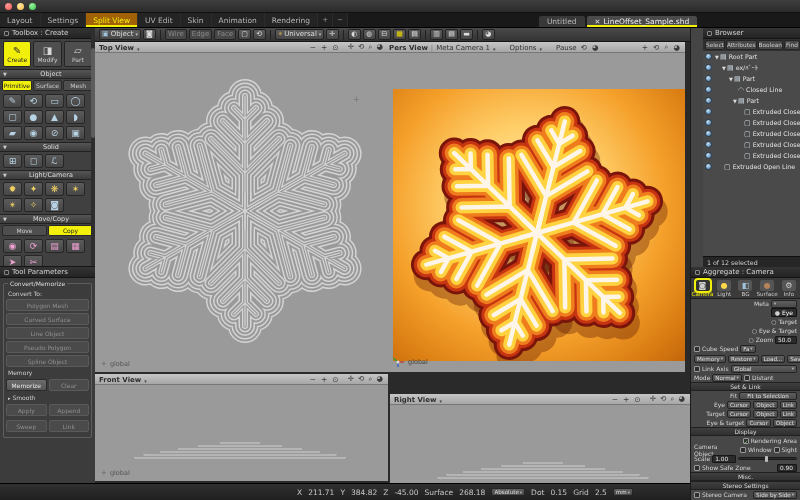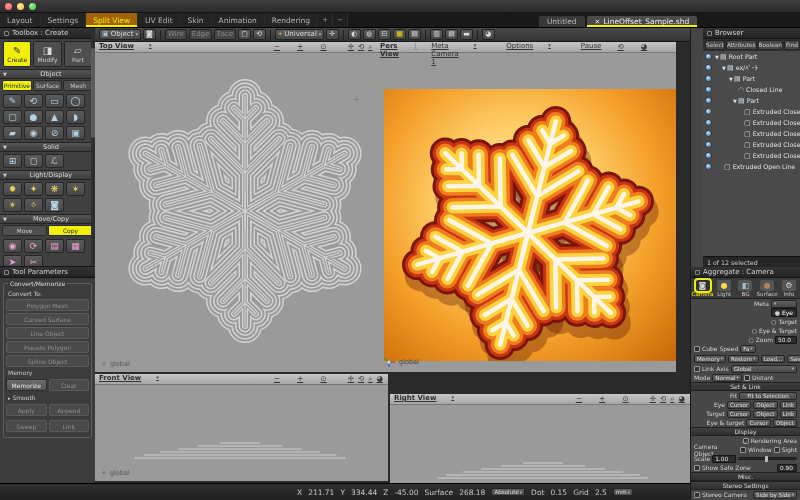--- a/index.html
+++ b/index.html
@@ -84,25 +84,25 @@
   .tb-btn.dis{color:#8a8a8a;background:#474747;}
   .tb-btn .cube{color:#9fc3da;}
   .tb-btn .axis{color:#e4b84c;}
   .tb-btn .yel{color:#e8d400;}
   .tb-sep{width:1px;height:10px;background:#222;margin:0 2px;}
   .tb-dd{font-size:5px;color:#bbb;}
 
   
   .vp{position:absolute;background:#9a9a9a;overflow:hidden;}
   #vp-top{left:0;top:14px;width:293px;height:330px;}
-  #vp-pers{left:281px;top:14px;width:300px;height:330px;}
+  #vp-pers{left:290px;top:14px;width:300px;height:330px;}
   #vp-front{left:0;top:346px;width:293px;height:107px;}
   #vp-right{left:295px;top:366px;width:300px;height:107px;}
   .vp-head{height:11px;background:linear-gradient(#c6c6c6,#a6a6a6);border-bottom:1px solid #777;
-    display:flex;align-items:flex-start;font-size:7px;color:#333;padding:0 4px;gap:15px;text-decoration:underline;}
+    display:flex;align-items:flex-end;font-size:7px;color:#333;padding:0 4px;gap:3px;}
   .vp-head .name{font-weight:bold;color:#2e2e2e;}
   .vp-head .dd{font-size:5px;color:#444;}
   .vp-head .spring{flex:1;}
   .vp-head .ctl{color:#3c3c3c;font-size:7.5px;padding:0 1px;}
   .vp-head .seg{display:flex;gap:2px;margin-left:4px;}
   .vp-canvas{position:absolute;left:0;top:11px;right:0;bottom:0;}
   .axis-tag{position:absolute;left:6px;bottom:4px;font-size:6.5px;color:#555;display:flex;align-items:center;gap:3px;}
   .axis-tag .cross{color:#666;font-size:7px;}
   .mini-cross{position:absolute;color:#777;font-size:8px;}
   #render-area{position:absolute;left:8px;top:36px;width:292px;height:272px;
@@ -229,21 +229,21 @@
       <span class="tri">▼</span>
       <span style="flex:1;text-align:center">Solid</span>
     </div>
     <div class="icongrid">
       <div class="ticon">⊞</div>
       <div class="ticon">◻</div>
       <div class="ticon">ℒ</div>
     </div>
     <div class="sect">
       <span class="tri">▼</span>
-      <span style="flex:1;text-align:center">Light/Display</span>
+      <span style="flex:1;text-align:center">Light/Camera</span>
     </div>
     <div class="icongrid">
       <div class="ticon" style="color:#f0d060">✹</div>
       <div class="ticon" style="color:#f0d060">✦</div>
       <div class="ticon" style="color:#f0d060">❋</div>
       <div class="ticon" style="color:#f0d060">✶</div>
       <div class="ticon" style="color:#f0d060">✴</div>
       <div class="ticon" style="color:#f0d060">✧</div>
       <div class="ticon">◙</div>
     </div>
@@ -516,21 +516,21 @@
         <span>global</span>
       </div>
     </div>
   </div>
 </div>
 
 <div id="statusbar">
   <span>X</span>
   <span>211.71</span>
   <span>Y</span>
-  <span>334.44</span>
+  <span>384.82</span>
   <span>Z</span>
   <span>-45.00</span>
   <span>Surface</span>
   <span>268.18</span>
   <span class="cbtn">
     <span>Absolute</span>
       <span class="dd5">▾</span>
   </span>
   <span>Dot</span>
   <span>0.15</span>

